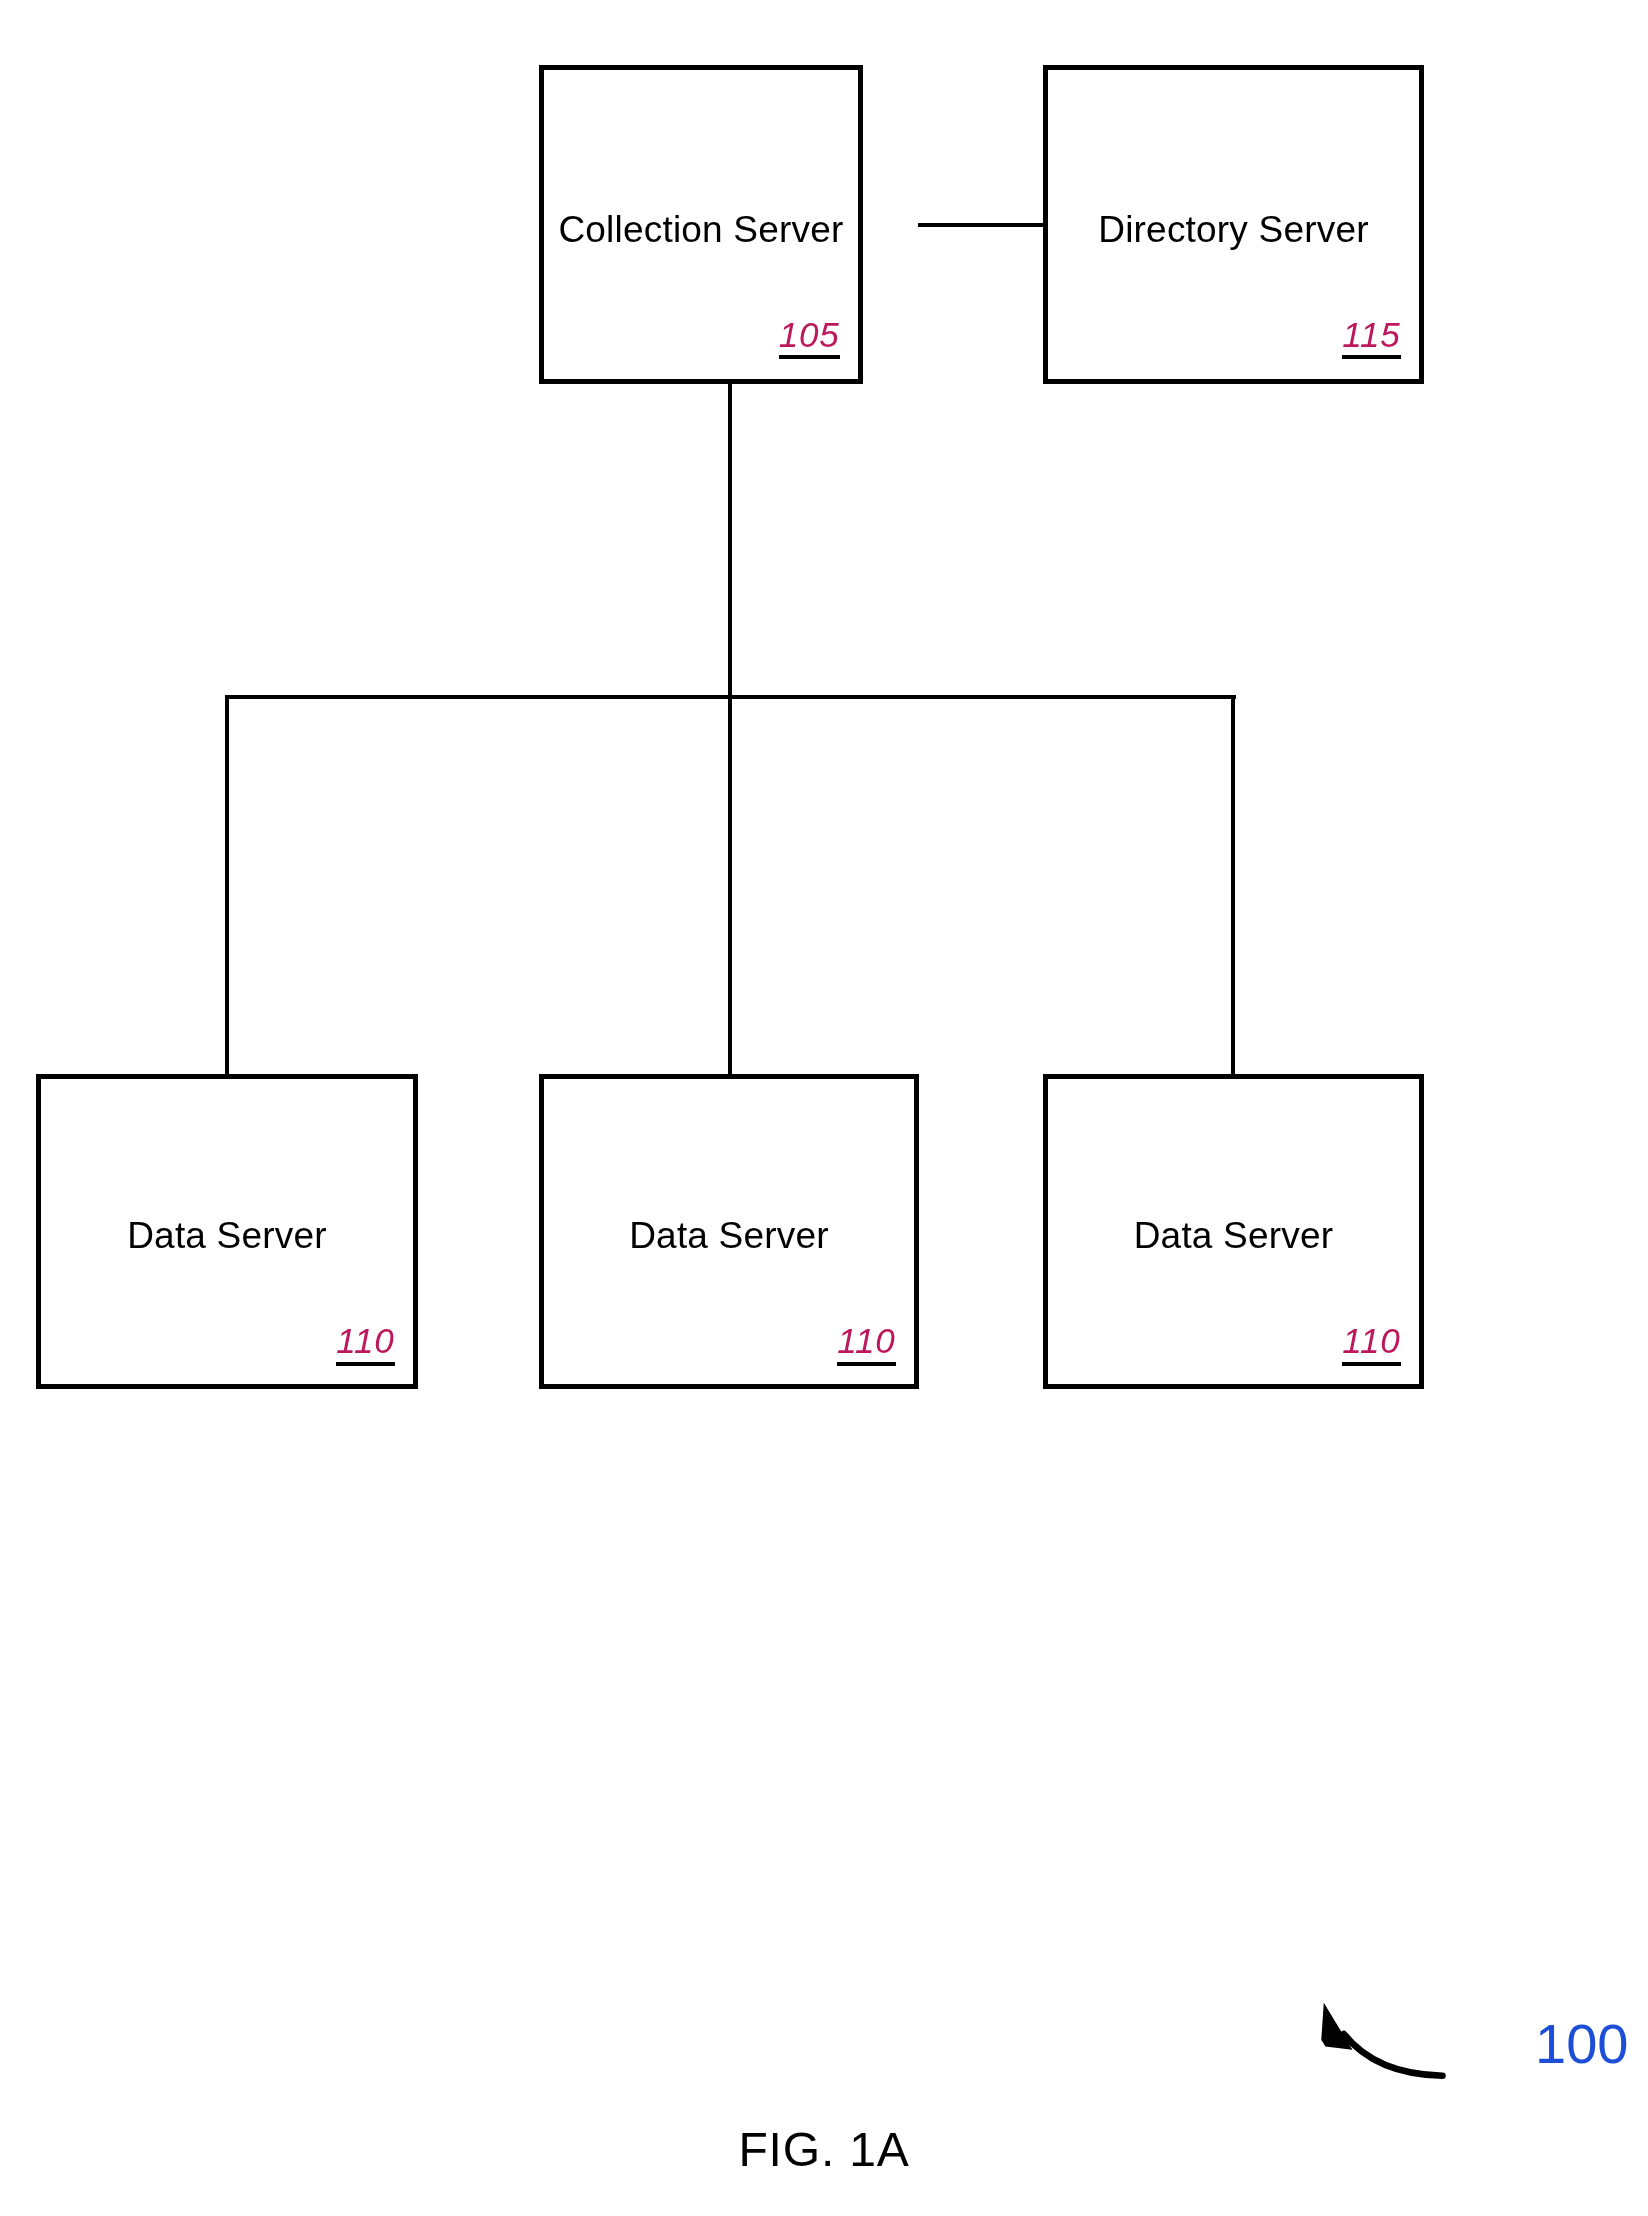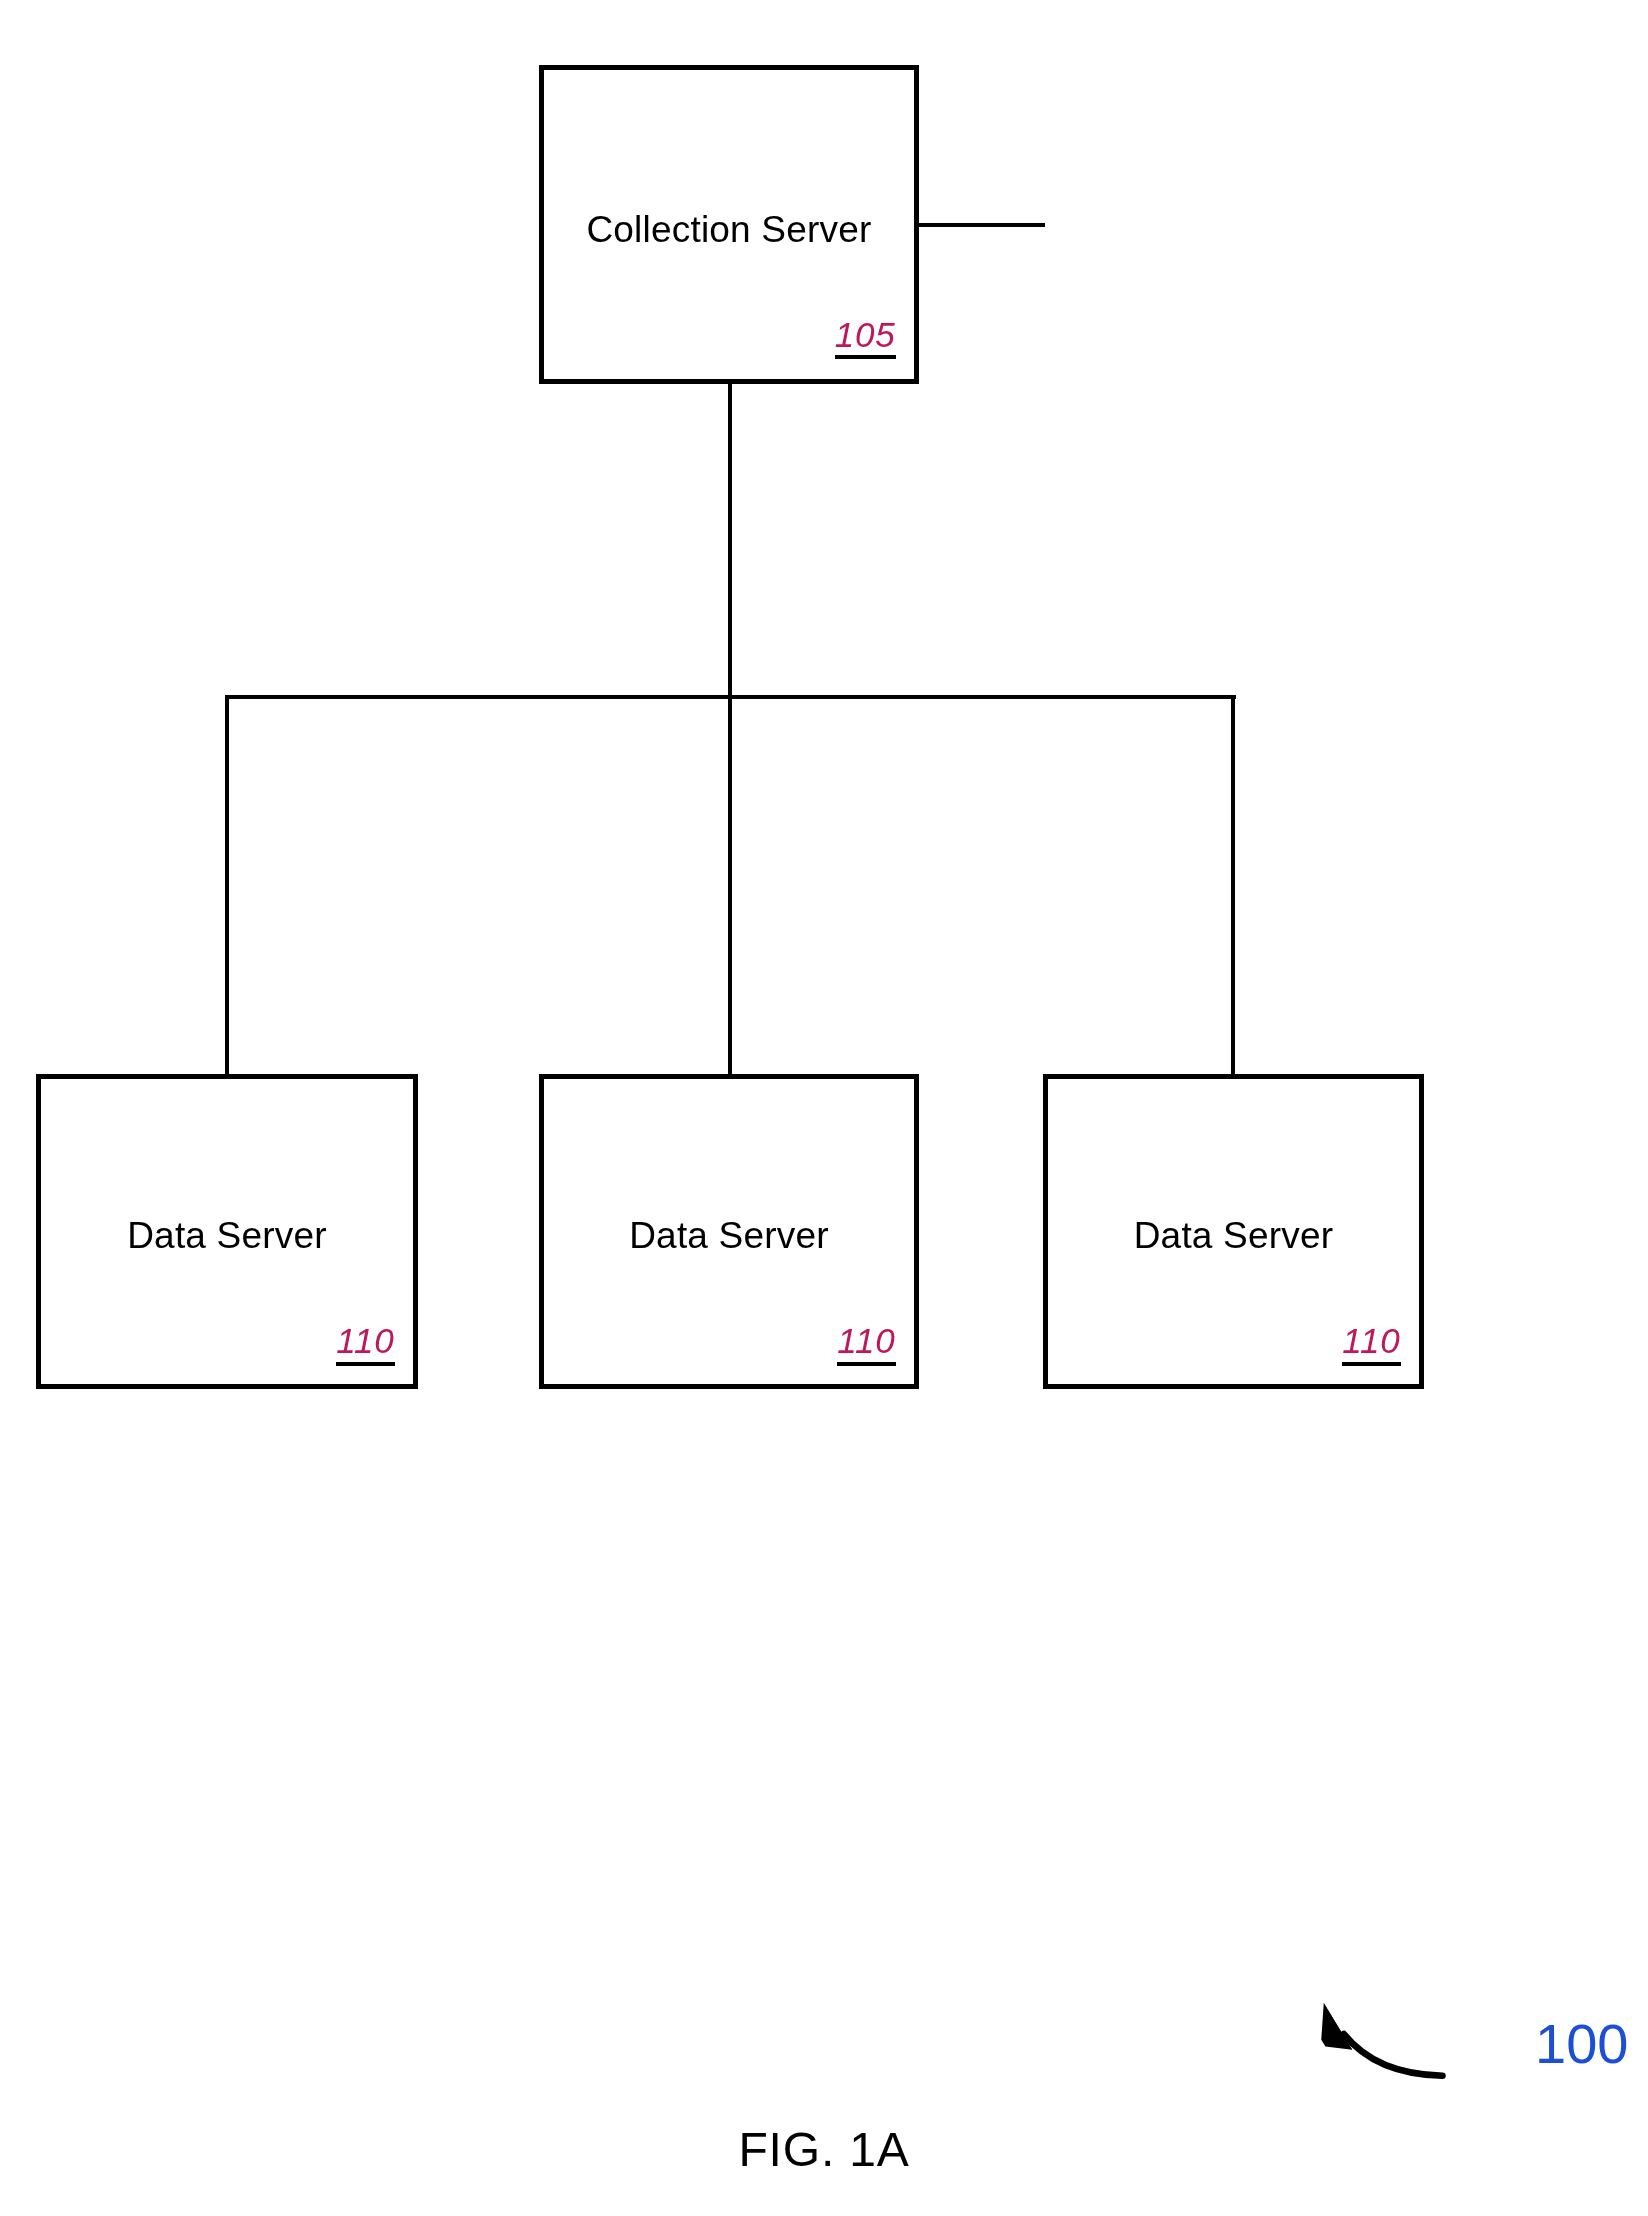--- a/index.html
+++ b/index.html
@@ -88,25 +88,29 @@
     line-height: 57px;
     letter-spacing: 0.8px;
     color: #000000;
   }
 </style>
 </head>
 <body>
 
 <div id="figure-root">
 
-  <div class="node-box" id="box-collection-server" style="left:539px; top:65px; width:380px; height:319px;">
+  <div class="node-box" id="box-collection-server" style="left:539px; top:65px; width:324px; height:319px;">
     <div class="node-label" style="top:141px;">Collection Server</div>
     <div class="node-ref" style="bottom:20px;">105</div>
   </div>
 
+  <div class="node-box" id="box-directory-server" style="left:1043px; top:65px; width:381px; height:319px;">
+    <div class="node-label" style="top:141px;">Directory Server</div>
+    <div class="node-ref" style="bottom:20px;">115</div>
+  </div>
 
   <div class="node-box" id="box-data-server-left" style="left:36px; top:1074px; width:382px; height:315px;">
     <div class="node-label" style="top:138px;">Data Server</div>
     <div class="node-ref" style="bottom:18.5px;">110</div>
   </div>
 
   <div class="node-box" id="box-data-server-center" style="left:539px; top:1074px; width:380px; height:315px;">
     <div class="node-label" style="top:138px;">Data Server</div>
     <div class="node-ref" style="bottom:18.5px;">110</div>
   </div>

